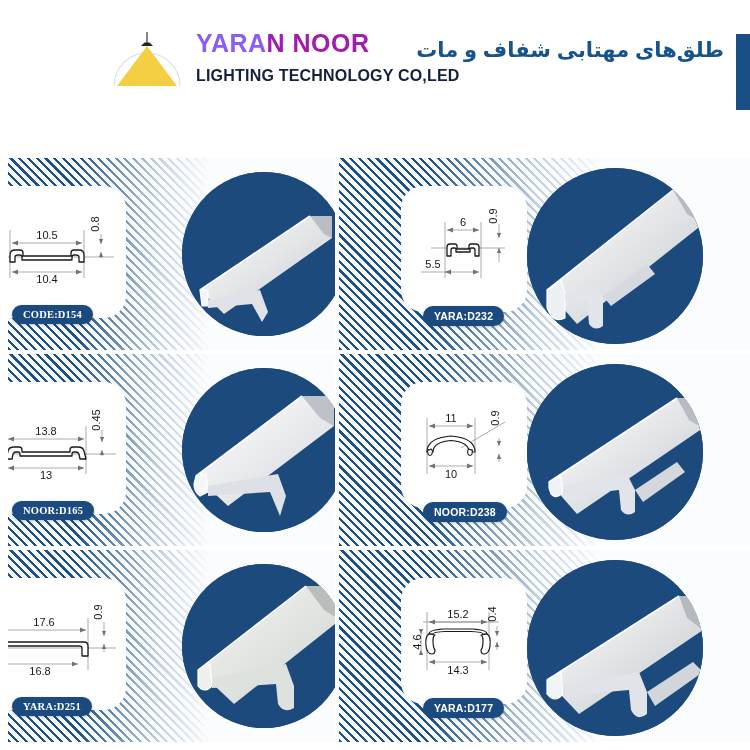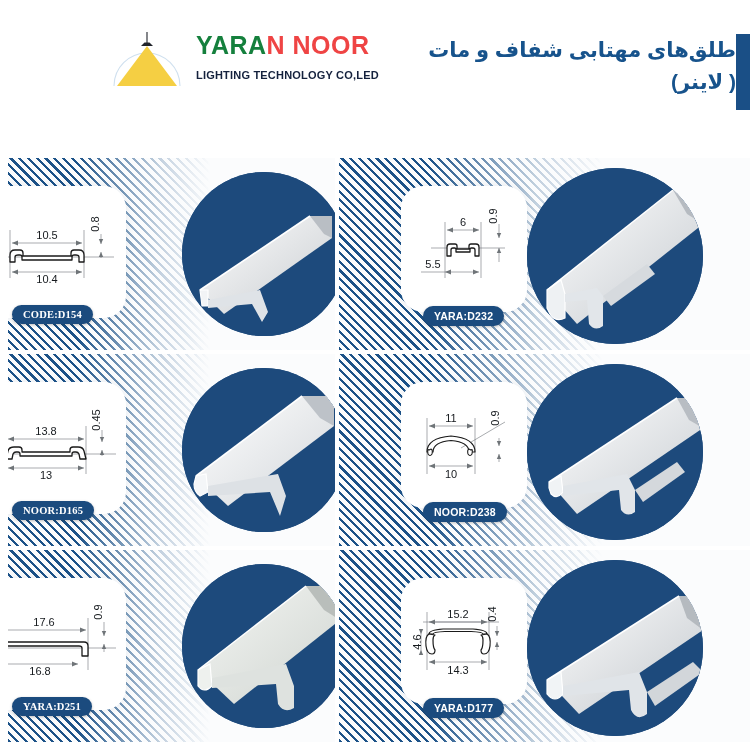--- a/index.html
+++ b/index.html
@@ -13,29 +13,29 @@
   .page{position:relative;width:750px;height:750px;background:#ffffff;}
 
   
   .header{position:absolute;left:0;top:0;width:750px;height:150px;background:#ffffff;}
 
   .logo-block{position:absolute;left:108px;top:24px;display:flex;align-items:center;gap:10px;}
   .lamp-icon{position:relative;width:78px;height:66px;}
   .lamp-icon svg{display:block;}
   .logo-text{display:flex;flex-direction:column;justify-content:center;line-height:1;}
   .logo-main{font-size:25px;font-weight:bold;letter-spacing:0.5px;white-space:nowrap;}
-  .logo-main .c-dark{color:#15803d;}
-  .logo-main .c-blue{color:#ef4444;}
-  .logo-sub{font-size:11px;font-weight:bold;color:#14213d;letter-spacing:0.2px;
+  .logo-main .c-dark{color:#8b5cf6;}
+  .logo-main .c-blue{color:#a21caf;}
+  .logo-sub{font-size:16px;font-weight:bold;color:#14213d;letter-spacing:0.2px;
             white-space:nowrap;margin-top:12px;}
 
   .title-block{position:absolute;right:0;top:34px;width:420px;
                display:flex;align-items:flex-start;justify-content:flex-end;}
   .title-text{direction:rtl;text-align:right;color:#17538c;font-weight:bold;
-              font-size:21px;line-height:1.5;}
+              font-size:21px;line-height:1.5;padding-right:12px;}
   .title-line{display:block;white-space:nowrap;}
   .title-bar{width:14px;height:76px;background:#1a4f86;flex:0 0 auto;}
 
   
   .grid{position:absolute;left:0;top:158px;width:750px;height:592px;}
   .cell{position:absolute;overflow:hidden;background:#fbfcfd;}
   .cell.r0{top:0px;height:192px;}
   .cell.r1{top:196px;height:192px;}
   .cell.r2{top:392px;height:192px;}
   .cell.cL{left:8px;width:335px;}
@@ -96,21 +96,20 @@
       </div>
       <div class="logo-text">
         <div class="logo-main"><span class="c-dark">YARA</span><span class="c-blue">N NOOR</span></div>
         <div class="logo-sub">LIGHTING TECHNOLOGY CO,LED</div>
       </div>
     </div>
 
     <div class="title-block">
       <div class="title-text">
         <span class="title-line">طلق‌های مهتابی شفاف و مات</span>
-        <span class="title-line">( لاینر)</span>
       </div>
       <div class="title-bar"></div>
     </div>
 
   </div>
 
   <div class="grid">
 
     <div class="cell r0 cL">
       <div class="stripe-wrap">

